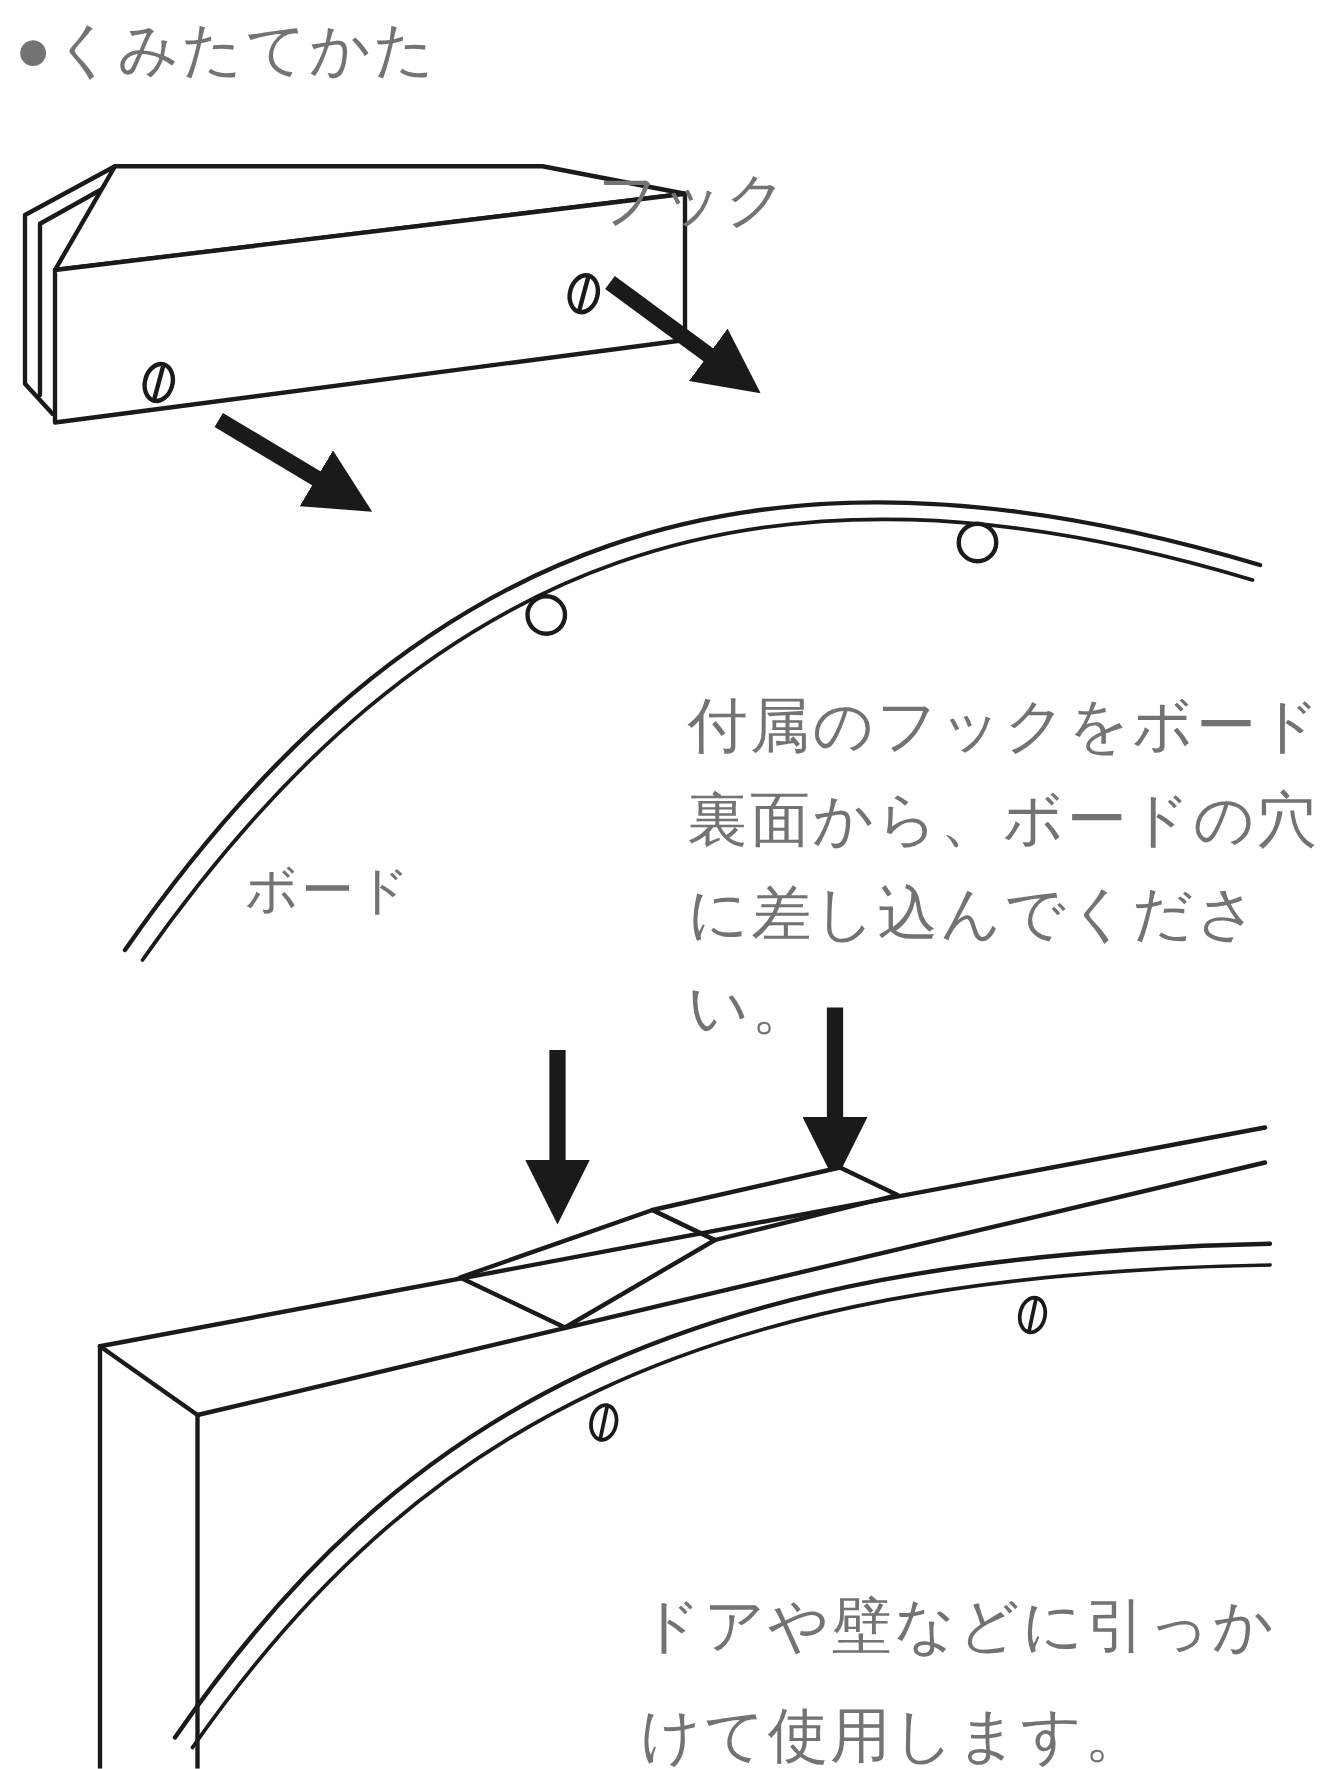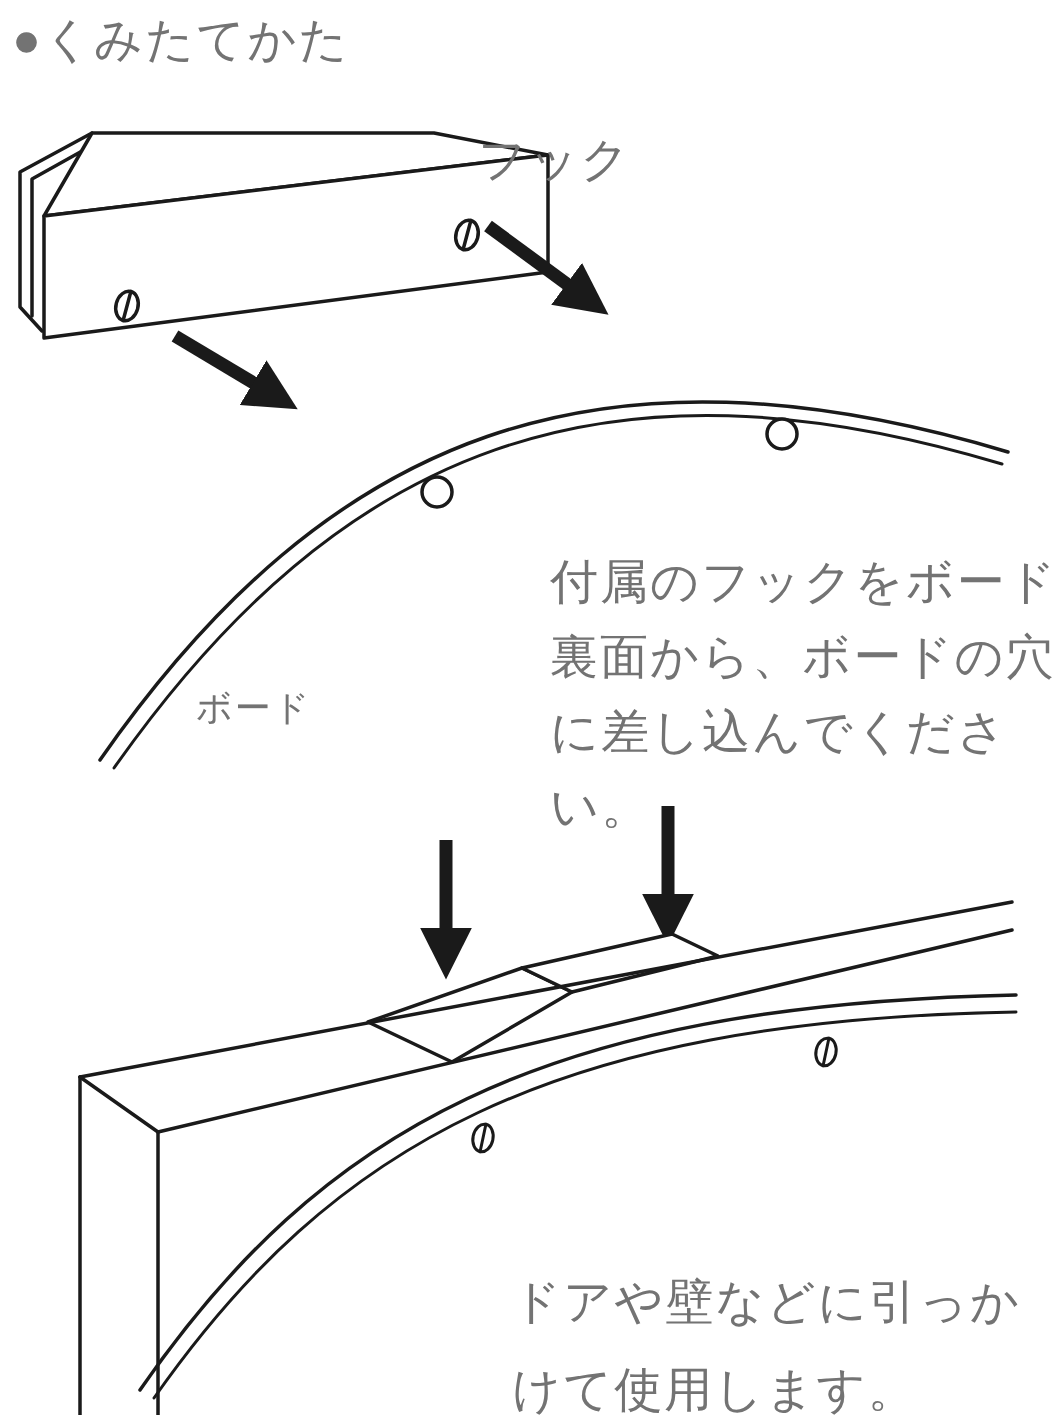--- a/index.html
+++ b/index.html
@@ -37,21 +37,21 @@
   }
   .hook-label {
     left: 478px;
     top: 84px;
     font-size: 48px;
     margin-top: 44px;
   }
   .board-label {
     left: 196px;
     top: 684px;
-    font-size: 36px;
+    font-size: 42px;
   }
   .step-insert {
     left: 506px;
     top: 544px;
     font-size: 48px;
     line-height: 75px;
     margin-left: 44px;
   }
   .step-use {
     left: 512px;

